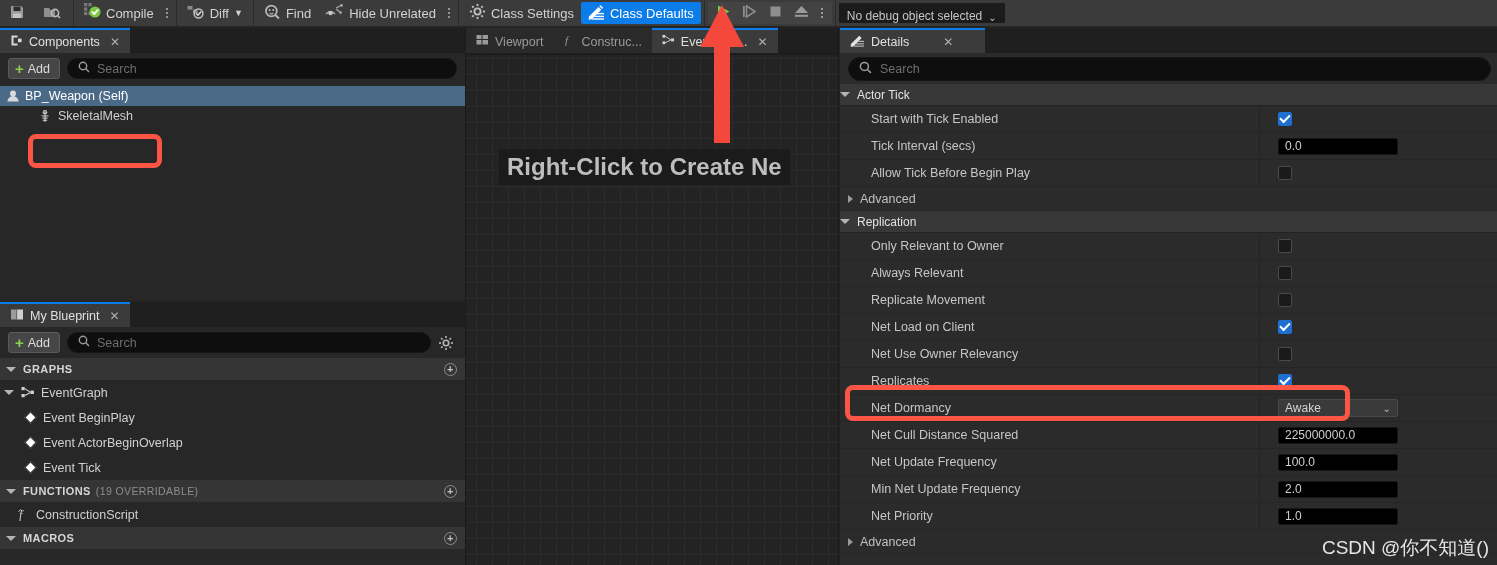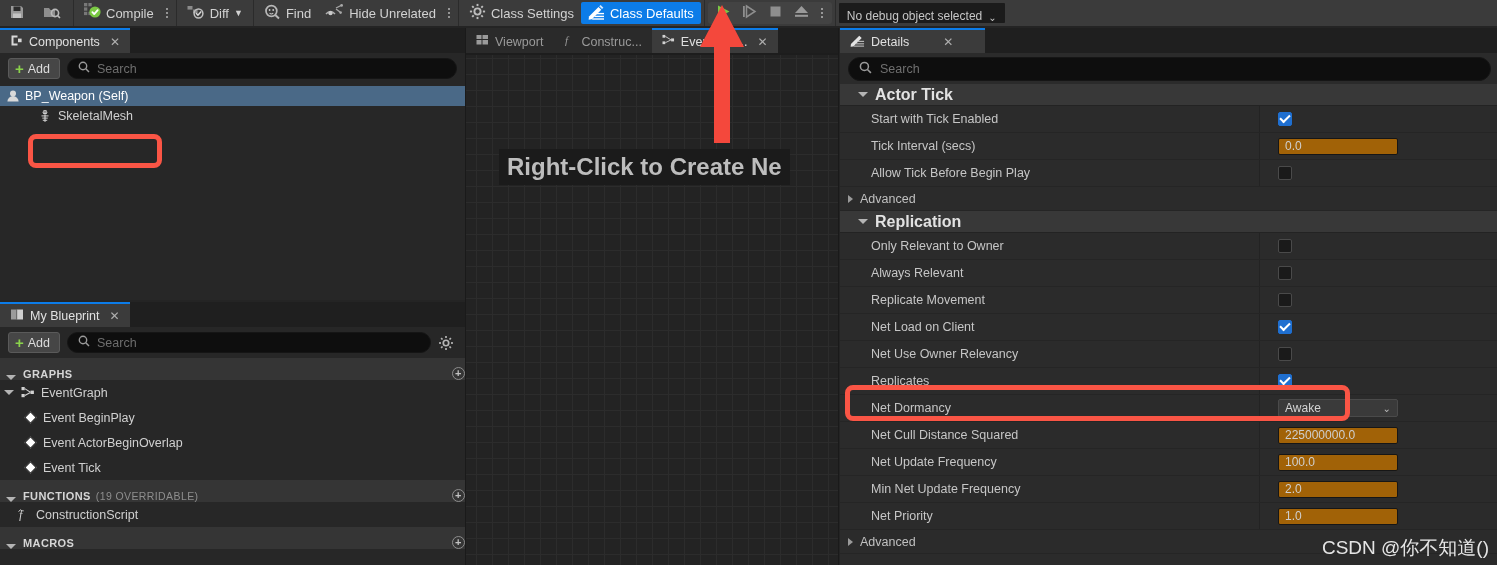--- a/index.html
+++ b/index.html
@@ -93,22 +93,22 @@
   }
   .tri.open { border-left: 5px solid transparent; border-right: 5px solid transparent;
     border-top: 5px solid #9a9a9a; border-bottom: 0; }
 
   
   #myblueprint {
     position: absolute; left: 0; top: 302px; width: 465px; height: 263px;
     background: #272727;
   }
   .sec-header {
-    display: flex; align-items: flex-end; height: 22px;
-    background: #353535; padding-left: 6px; 
+    display: flex; align-items: center; height: 22px;
+    background: #353535; padding-left: 6px; padding-right: 8px;
     font-size: 11px; font-weight: bold; letter-spacing: 0.4px; color: #d6d6d6;
     cursor: default;
   }
   .sec-header .sub { font-weight: normal; color: #8e8e8e; margin-left: 5px; font-size: 10.5px; }
   .sec-plus {
     margin-left: auto; width: 13px; height: 13px; border: 1px solid #8d8d8d;
     border-radius: 50%; color: #c2c2c2; font-size: 11px; line-height: 11px;
     text-align: center; cursor: default;
   }
   .mb-row {
@@ -159,21 +159,21 @@
   }
   .det-search {
     height: 24px; margin: 4px 6px 3px 8px; background: #0e0e0e;
     border: 1px solid #161616; border-radius: 12px;
     display: flex; align-items: center; gap: 8px; padding: 0 10px; cursor: text;
   }
   .det-search .ph { color: #707070; font-size: 12.5px; }
   .det-cat {
     display: flex; align-items: center; height: 22px;
     background: #383838; border-bottom: 1px solid #232323;
-    padding-left: 18px; font-size: 16px; font-weight: bold; color: #e2e2e2;
+    padding-left: 0; font-size: 12px; font-weight: normal; color: #e2e2e2;
     cursor: default;
   }
   .det-row {
     display: flex; align-items: center; height: 27px;
     border-bottom: 1px solid #252525; position: relative; cursor: default;
   }
   .det-row .lbl {
     width: 420px; padding-left: 31px; font-size: 12.5px; color: #c6c6c6;
     border-right: 1px solid #232323; height: 100%;
     display: flex; align-items: center;
@@ -183,21 +183,21 @@
     width: 14px; height: 14px; border-radius: 2px;
     background: #1a1a1a; border: 1px solid #4a4a4a;
     display: flex; align-items: center; justify-content: center;
   }
   .cbx.on { background: #1f6fd0; border-color: #1f6fd0; }
   .cbx.on::after {
     content: ""; width: 4px; height: 8px; border: solid #ffffff;
     border-width: 0 2px 2px 0; transform: rotate(45deg) translate(-1px,-1px);
   }
   .numfield {
-    width: 120px; height: 17px; background: #a16207; border: 1px solid #161616;
+    width: 120px; height: 17px; background: #000000; border: 1px solid #161616;
     border-radius: 2px; color: #cfcfcf; font-size: 12px;
     display: flex; align-items: center; padding-left: 6px; cursor: text;
   }
   .dropfield {
     width: 120px; height: 18px; background: #3a3a3a; border: 1px solid #4a4a4a;
     border-radius: 2px; color: #d4d4d4; font-size: 12px;
     display: flex; align-items: center; padding: 0 6px; cursor: default;
   }
   .dropfield .cv { margin-left: auto; font-size: 10px; color: #bcbcbc; }
   .det-adv {

